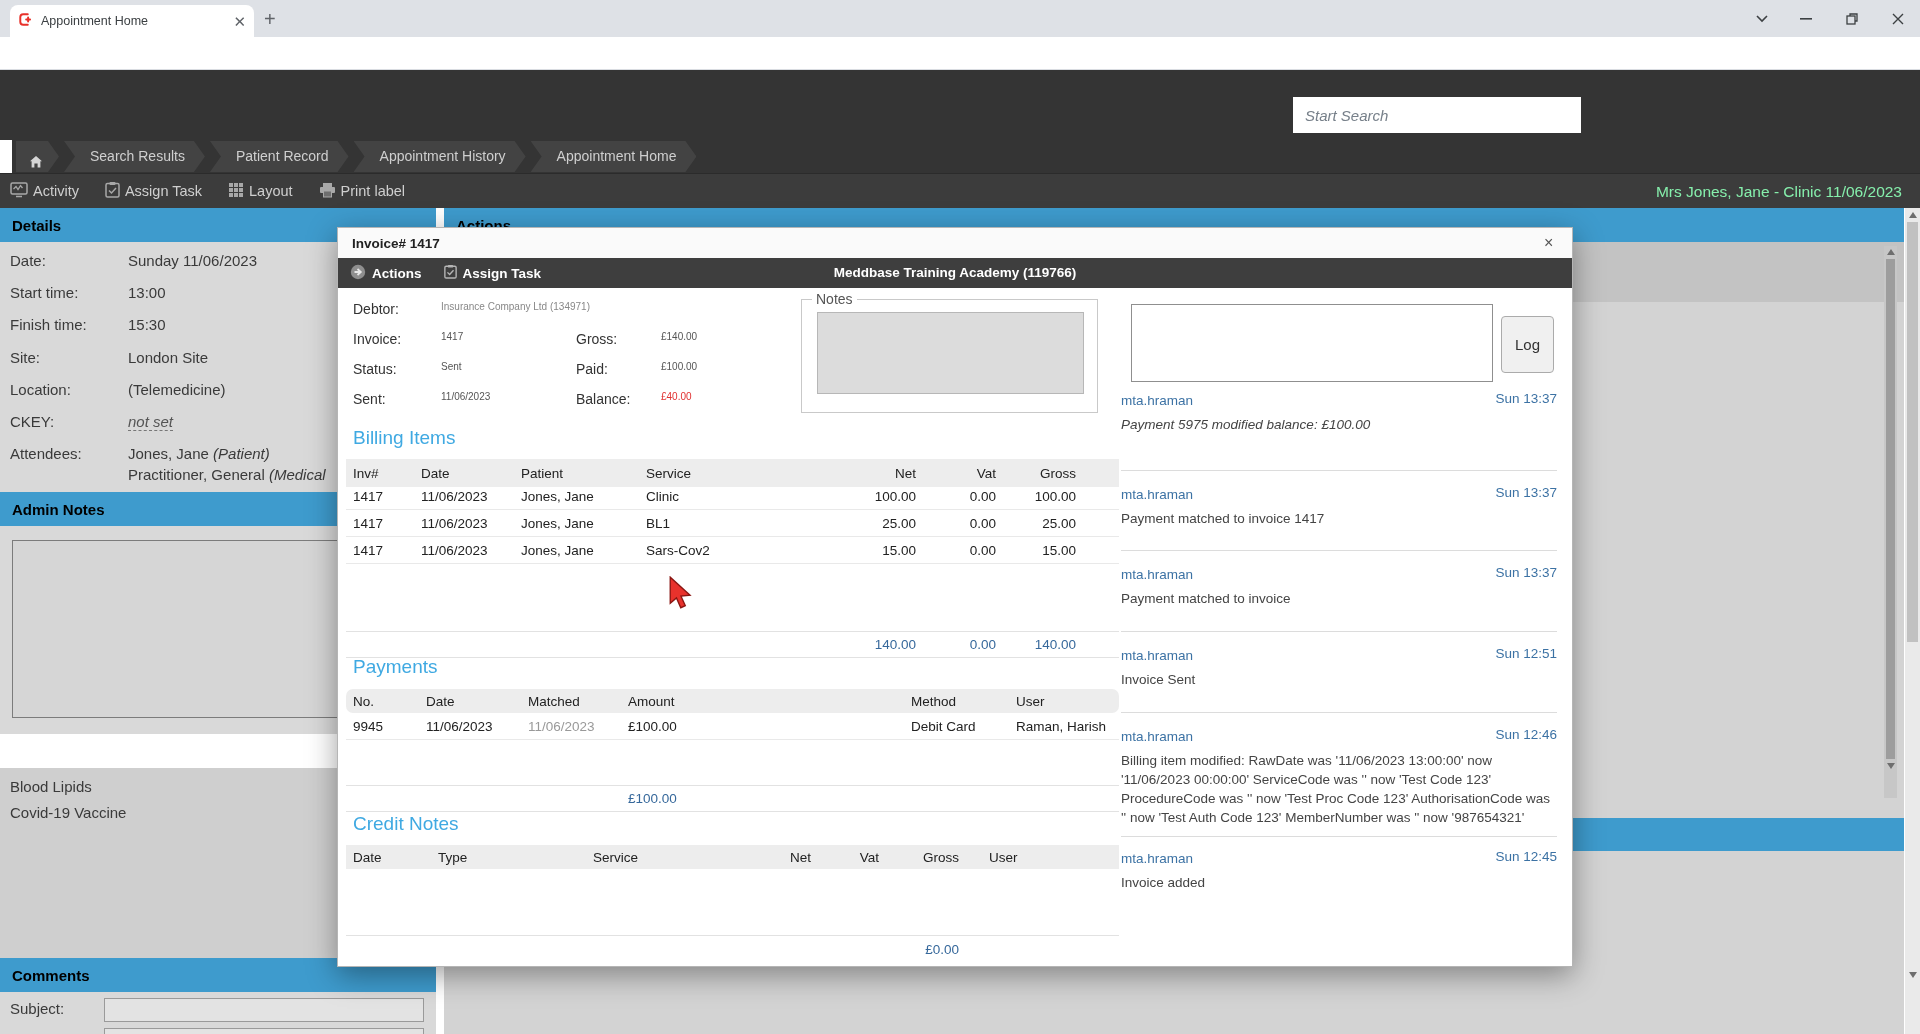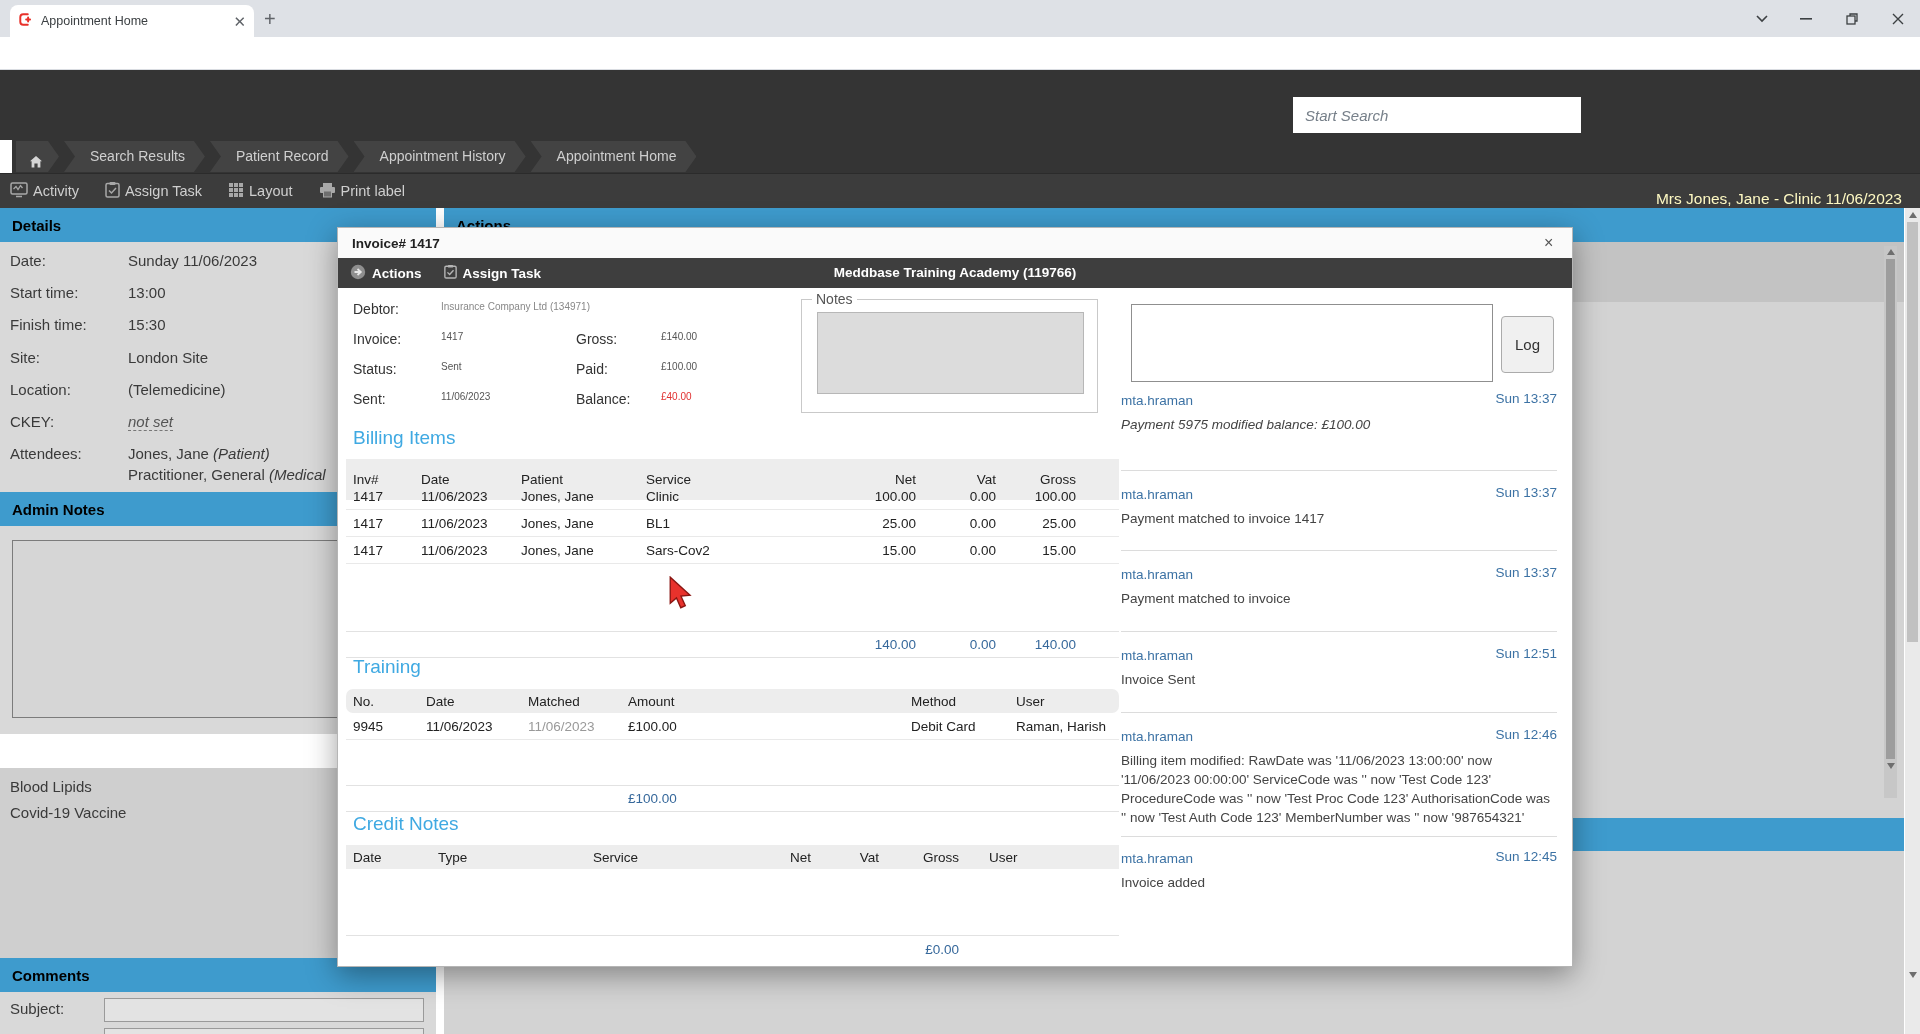--- a/index.html
+++ b/index.html
@@ -38,21 +38,21 @@
   
   #crumbs{left:12px;top:140px;width:1920px;height:33px;background:#343434;display:flex;align-items:center;gap:5px;padding-left:4px;box-sizing:border-box;position:absolute;}
   .crumb{height:31px;line-height:31px;background:#434343;color:#cfcfcf;font-size:14px;
          padding:0 20px 0 26px;clip-path:polygon(0 0,calc(100% - 11px) 0,100% 50%,calc(100% - 11px) 100%,0 100%,11px 50%);}
   .crumb.first{padding:0 16px 0 13px;clip-path:polygon(0 0,calc(100% - 11px) 0,100% 50%,calc(100% - 11px) 100%,0 100%);}
 
   
   #ptoolbar{left:0;top:173px;width:1920px;height:35px;background:#3c3c3c;border-top:1px solid #2b2b2b;
             display:flex;align-items:center;gap:26px;padding-left:10px;box-sizing:border-box;position:absolute;}
   .ptool{display:flex;align-items:center;gap:5px;color:#cfcfcf;font-size:14.5px;}
-  #context{position:absolute;right:18px;top:7px;height:35px;display:flex;align-items:center;color:#fef9c3;font-size:15.5px;}
+  #context{position:absolute;right:18px;top:0;height:35px;display:flex;align-items:center;color:#86efac;font-size:15.5px;}
 
   
   .phead{width:436px;height:34px;background:#3e9bcd;color:#000000;font-size:15px;font-weight:700;
          display:flex;align-items:center;padding-left:12px;box-sizing:border-box;}
   .pbody{width:436px;background:#d9d9d9;}
   .dl{font-size:15px;color:#3a3a3a;}
   .dv{font-size:15px;color:#3a3a3a;}
   .notset{font-style:italic;color:#555;border-bottom:1px dashed #777;}
   .ital{font-style:italic;}
 
@@ -387,21 +387,21 @@
 
     <fieldset id="notesfs">
       <legend>Notes</legend>
       <div id="notesinner" class="abs"></div>
     </fieldset>
 
     <textarea id="logbox" class="abs" style=""></textarea>
     <div id="logbtn" class="abs">Log</div>
 
     <div class="abs sect" style="left:15px;top:199px;">Billing Items</div>
-    <div class="abs thead grid-b" style="left:8px;top:231px;width:773px;height:41px;padding-left:7px;box-sizing:border-box;">
+    <div class="abs thead grid-b" style="left:8px;top:231px;width:773px;height:28px;padding-left:7px;box-sizing:border-box;">
       <span class="cell">Inv#</span>
       <span class="cell">Date</span>
       <span class="cell">Patient</span>
       <span class="cell">Service</span>
       <span class="cell r">Net</span>
       <span class="cell r">Vat</span>
       <span class="cell r">Gross</span>
         <span></span>
     </div>
     <div class="abs grid-b trow" style="left:8px;top:256px;width:773px;height:26px;padding-left:7px;box-sizing:border-box;">
@@ -438,21 +438,21 @@
       <span></span>
         <span></span>
         <span></span>
         <span></span>
       <span class="cell r tot">140.00</span>
       <span class="cell r tot">0.00</span>
       <span class="cell r tot">140.00</span>
         <span></span>
     </div>
 
-    <div class="abs sect" style="left:15px;top:428px;">Training</div>
+    <div class="abs sect" style="left:15px;top:428px;">Payments</div>
     <div class="abs thead grid-p" style="left:8px;top:461px;width:773px;height:24px;padding-left:7px;box-sizing:border-box;border-radius:7px;">
       <span class="cell">No.</span>
         <span class="cell">Date</span>
         <span class="cell">Matched</span>
         <span class="cell">Amount</span>
         <span class="cell">Method</span>
         <span class="cell">User</span>
     </div>
     <div class="abs grid-p trow" style="left:8px;top:486px;width:773px;height:26px;padding-left:7px;box-sizing:border-box;">
       <span class="cell">9945</span>

